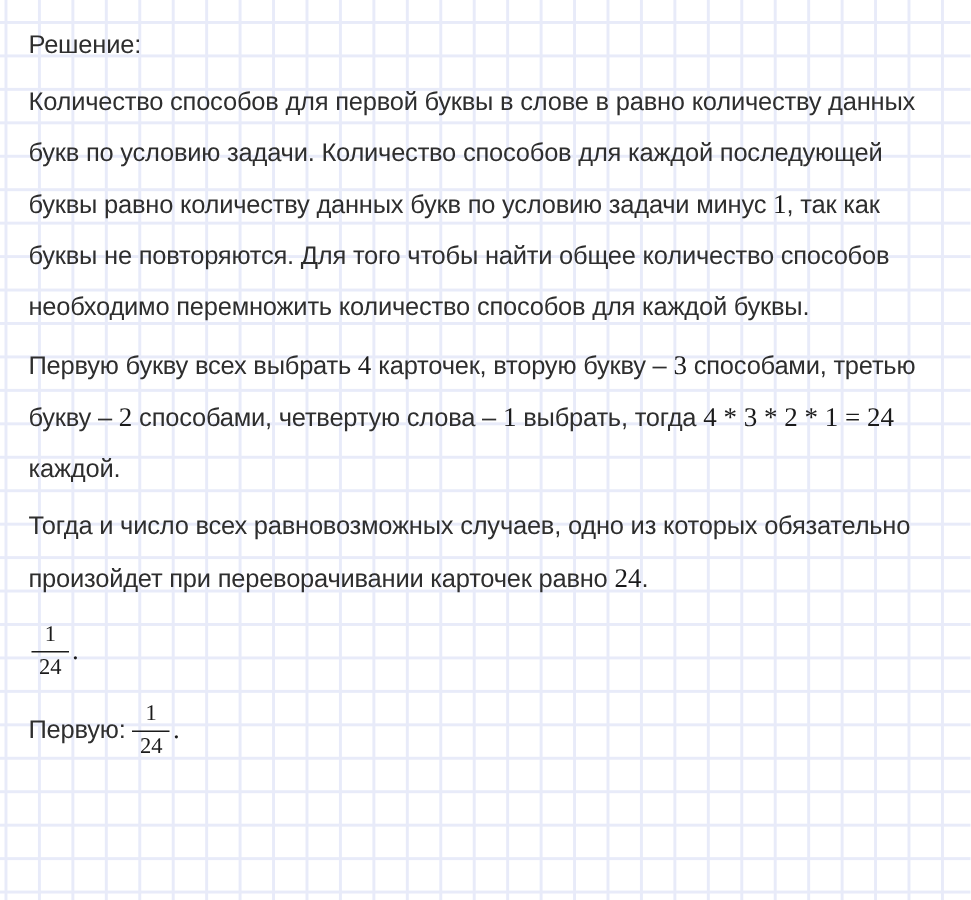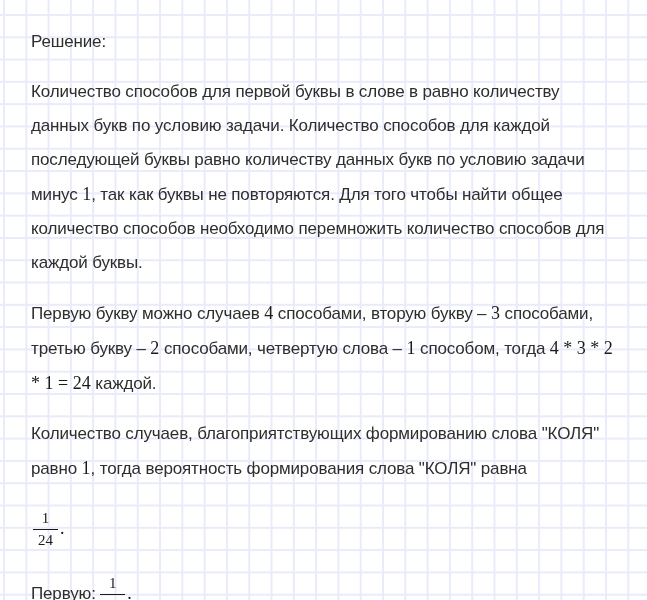--- a/index.html
+++ b/index.html
@@ -18,21 +18,21 @@
     box-sizing: border-box;
     width: 647px;
     height: 600px;
     padding: 9px 14px 0 15px;
     font-family: "Liberation Sans", sans-serif;
     font-size: 17px;
     line-height: 34px;
     letter-spacing: -0.15px;
     color: #2e2e2e;
   }
-  .doc p { margin: 16px; }
+  .doc p { margin: 4px; }
   .math {
     font-family: "Liberation Serif", serif;
     font-size: 18px;
     color: #1b1b1b;
     letter-spacing: 0;
   }
   .frac {
     display: inline-block;
     vertical-align: middle;
     text-align: center;
@@ -50,22 +50,22 @@
 </style>
 </head>
 <body>
 
 <div class="doc">
 
   <p>Решение:</p>
 
   <p><span>Количество способов для первой буквы в слове в равно количеству данных букв по условию задачи. Количество способов для каждой последующей буквы равно количеству данных букв по условию задачи минус </span><span class="math">1</span><span>, так как буквы не повторяются. Для того чтобы найти общее количество способов необходимо перемножить количество способов для каждой буквы.</span></p>
 
-  <p><span>Первую букву можно случаев </span><span class="math">4</span><span> способами, вторую букву – </span><span class="math">3</span><span> способами, третью букву – </span><span class="math">2</span><span> способами, четвертую слова – </span><span class="math">1</span><span> способом, тогда </span><span class="math">4 * 3 * 2 * 1 = 24</span><span> каждой.</span></p>
+  <p><span>Первую букву всех выбрать </span><span class="math">4</span><span> карточек, вторую букву – </span><span class="math">3</span><span> способами, третью букву – </span><span class="math">2</span><span> способами, четвертую слова – </span><span class="math">1</span><span> выбрать, тогда </span><span class="math">4 * 3 * 2 * 1 = 24</span><span> каждой.</span></p>
 
+  <p><span>Тогда и число всех равновозможных случаев, одно из которых обязательно произойдет при переворачивании карточек равно </span><span class="math">24</span><span>.</span></p>
 
-  <p><span>Количество случаев, благоприятствующих формированию слова "КОЛЯ" равно </span><span class="math">1</span><span>, тогда вероятность формирования слова "КОЛЯ" равна</span></p>
 
   <p class="frac-line"><span class="frac"><span class="num">1</span><span class="den">24</span></span><span class="math period">.</span></p>
 
   <p class="answer-line"><span>Первую: </span><span class="frac"><span class="num">1</span><span class="den">24</span></span><span class="math period">.</span></p>
 
 </div>
 
 </body></html>

